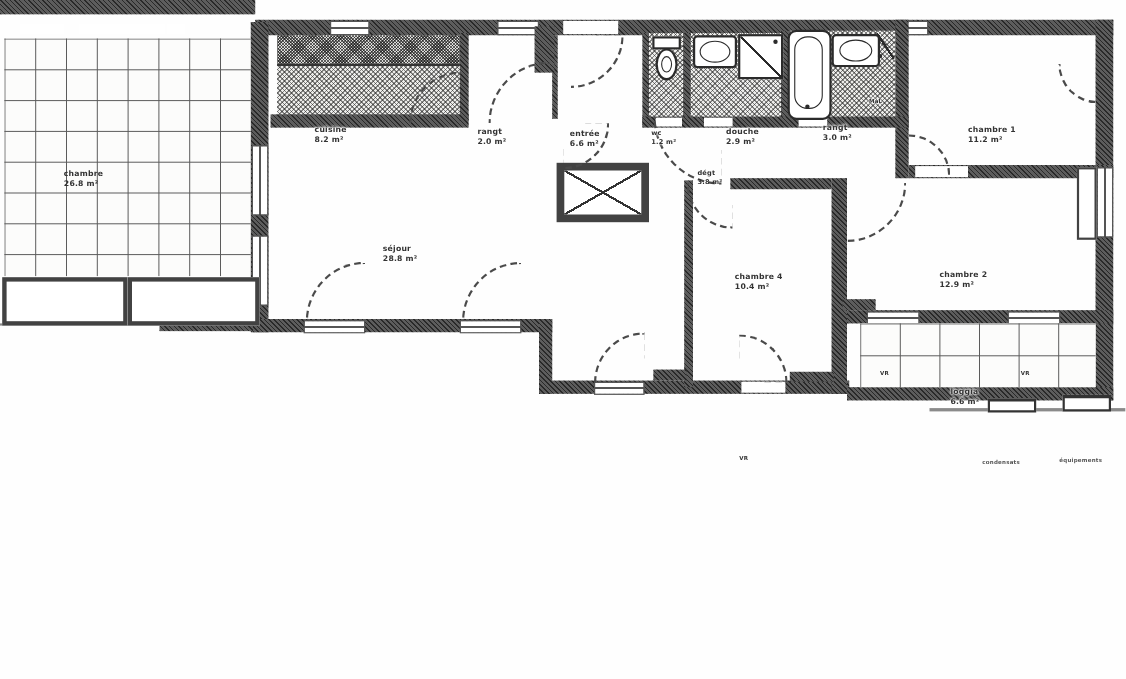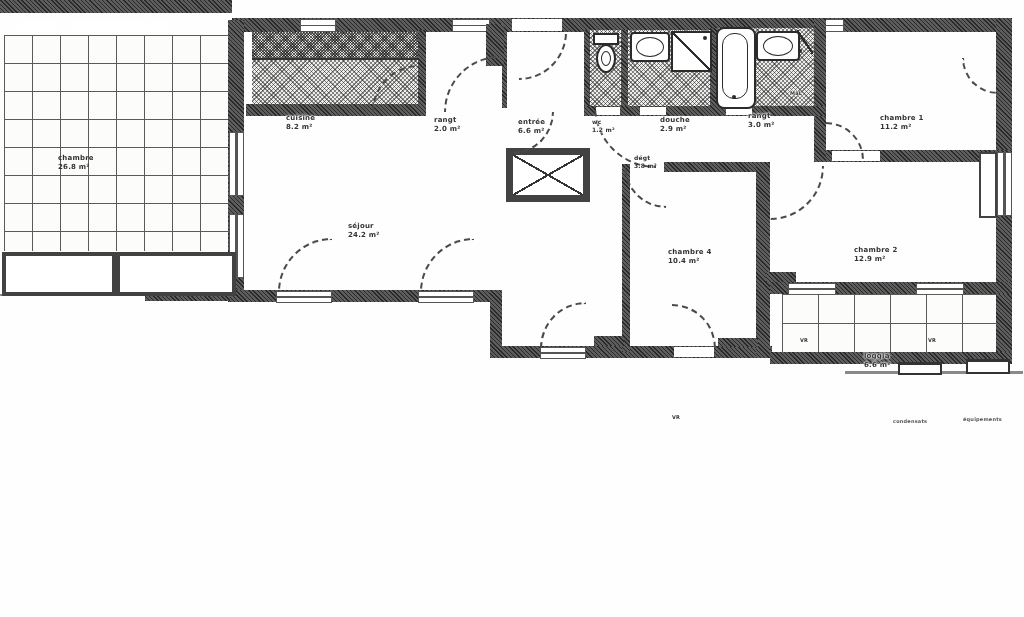--- a/index.html
+++ b/index.html
@@ -200,21 +200,21 @@
   <div class="lbl" style="left:634px;top:112px;font-size:6px">
     <span>dégt</span>
     <span>3.8 m²</span>
   </div>
   <div class="lbl" style="left:880px;top:72px">
     <span>chambre 1</span>
     <span>11.2 m²</span>
   </div>
   <div class="lbl" style="left:348px;top:180px">
     <span>séjour</span>
-    <span>24.2 m²</span>
+    <span>28.8 m²</span>
   </div>
   <div class="lbl" style="left:668px;top:206px">
     <span>chambre 4</span>
     <span>10.4 m²</span>
   </div>
   <div class="lbl" style="left:854px;top:204px">
     <span>chambre 2</span>
     <span>12.9 m²</span>
   </div>
   <div class="lbl halo" style="left:864px;top:310px">

